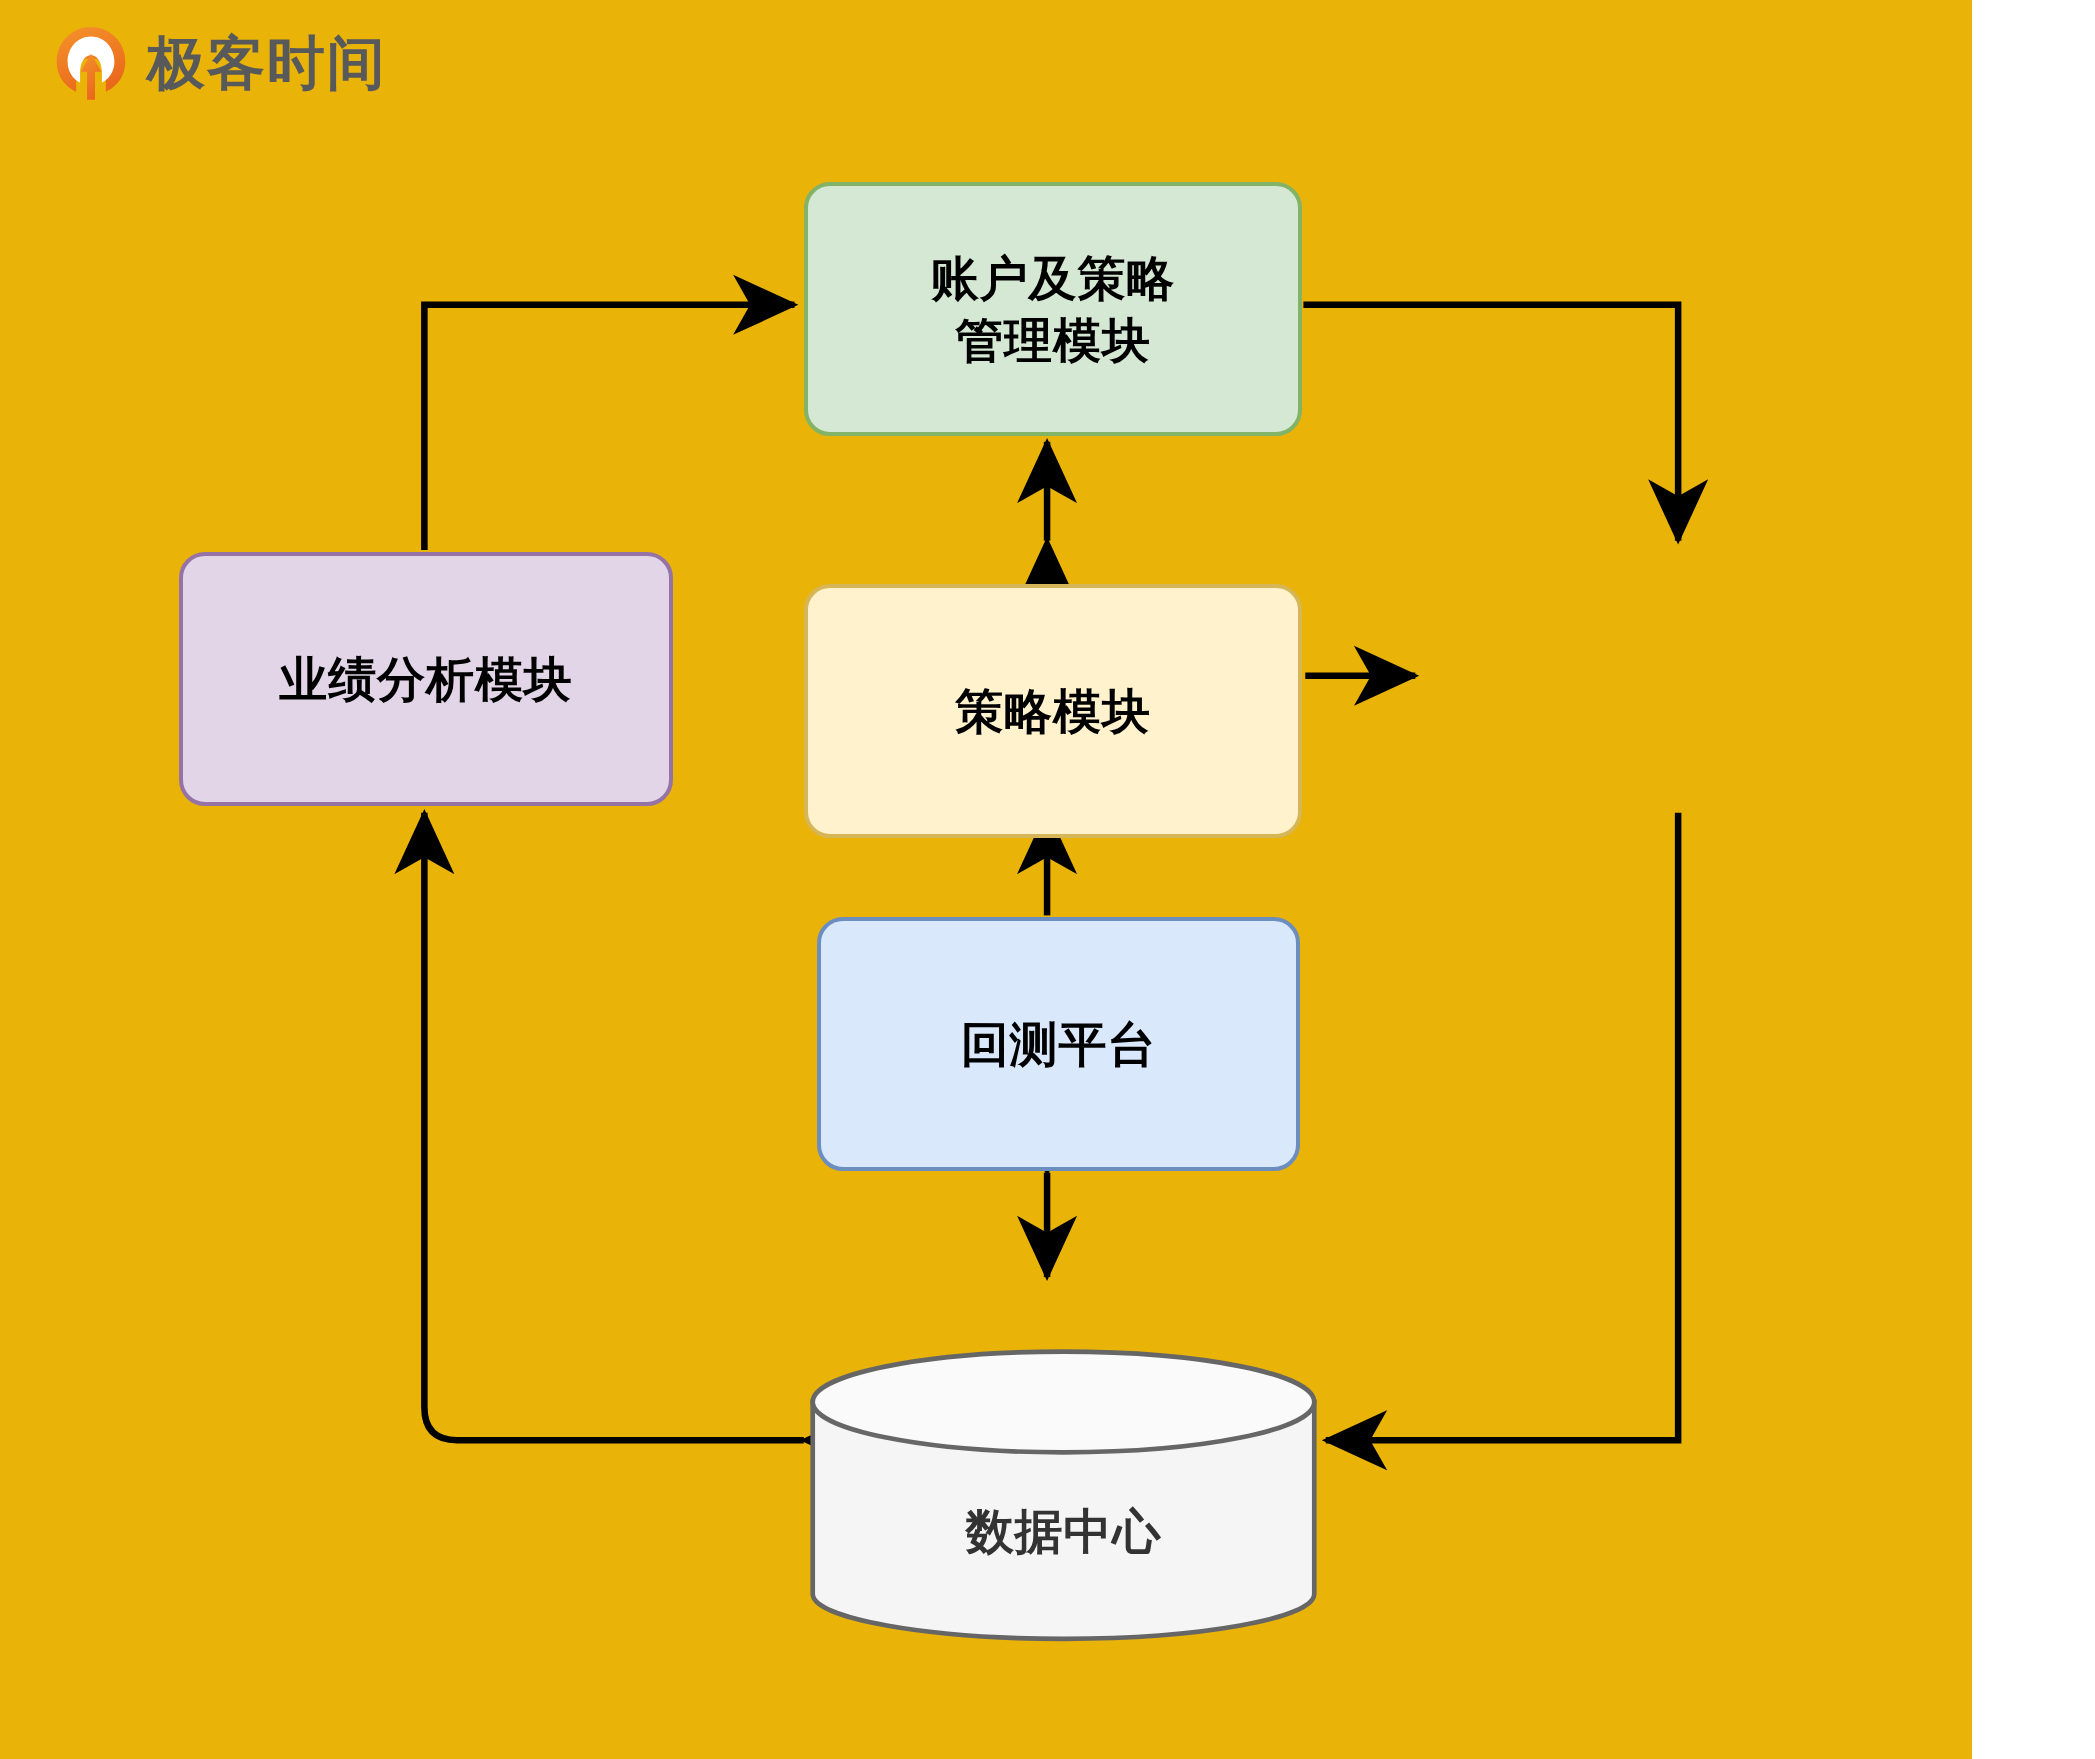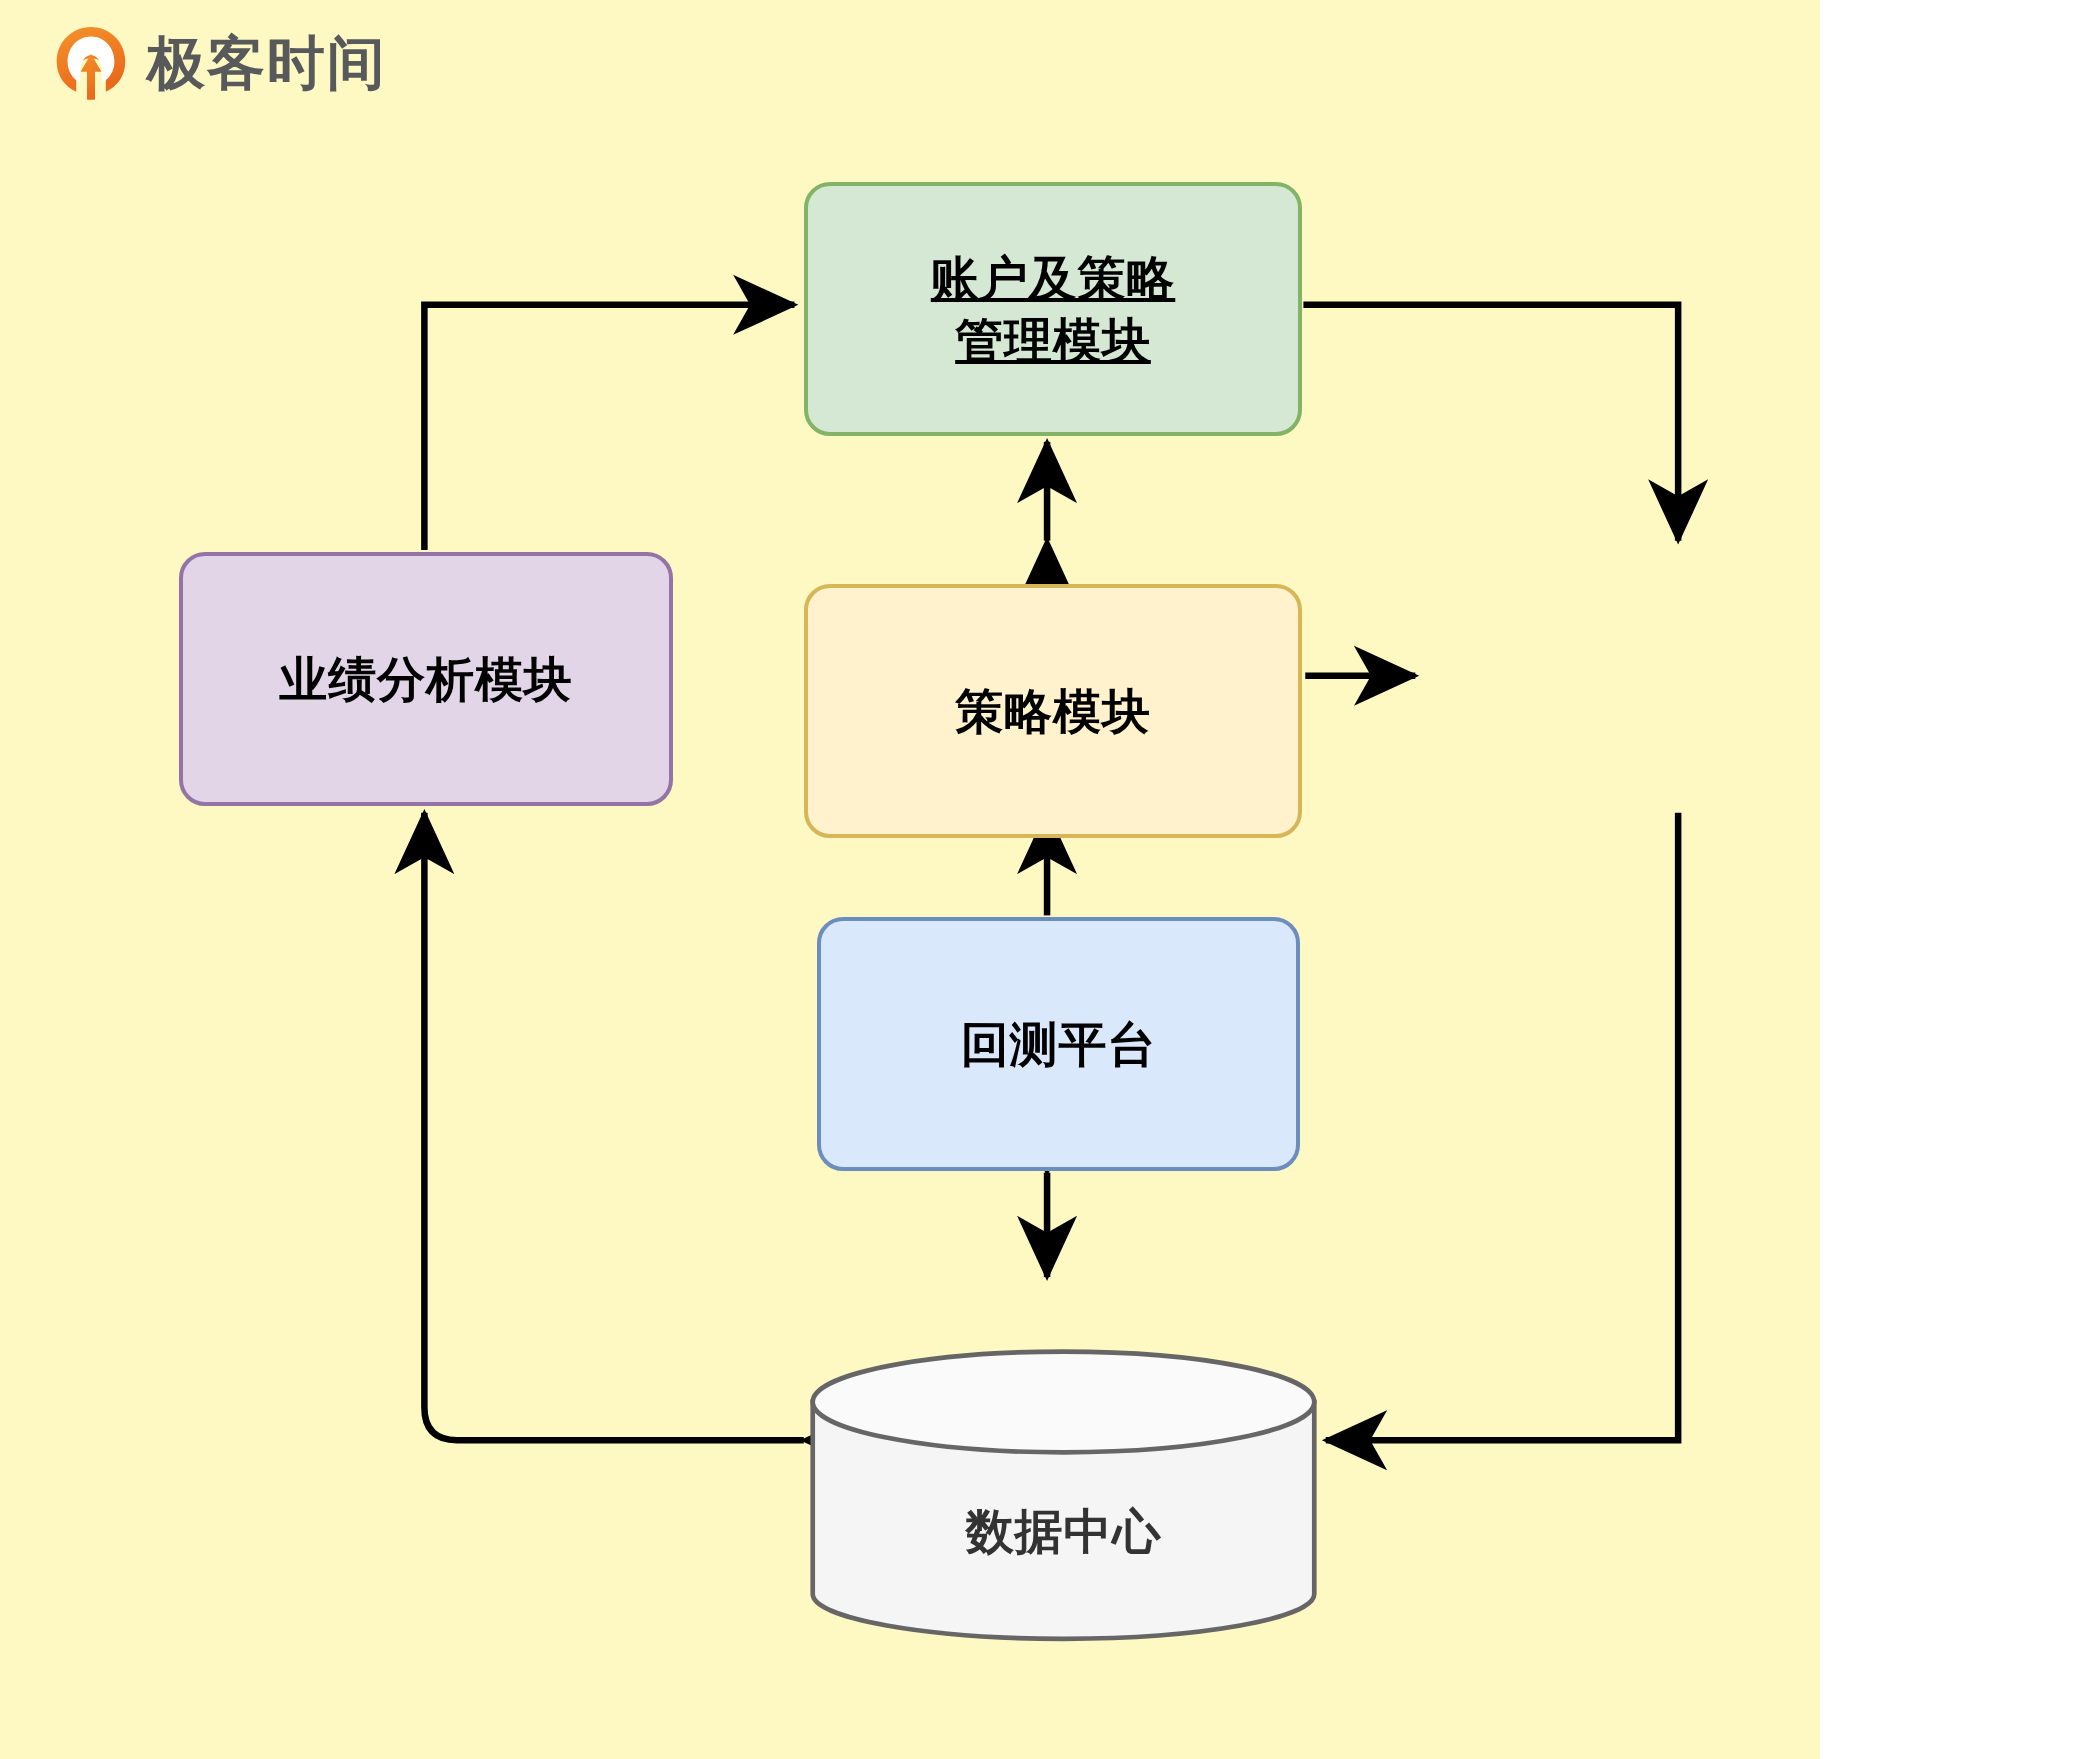--- a/index.html
+++ b/index.html
@@ -5,23 +5,23 @@
   html, body {
     margin: 0;
     padding: 0;
     background: #ffffff;
   }
   body {
     font-family: "Liberation Sans", "DejaVu Sans", sans-serif;
   }
   #canvas {
     position: relative;
-    width: 1820px;
+    width: 1972px;
     height: 1759px;
-    background: #fef9c3;
+    background: #eab308;
     overflow: hidden;
   }
 
   
   #brand {
     position: absolute;
     left: 52px;
     top: 24px;
     display: flex;
     align-items: center;
@@ -63,21 +63,21 @@
     border-width: 4.7px;
     color: #000000;
     font-size: 48px;
     font-weight: 700;
     line-height: 1.30;
     letter-spacing: 0.9px;
     font-family: "DejaVu Sans", "Liberation Sans", sans-serif;
     white-space: pre-line;
   }
 
-  .node.green  { background: #d5e8d4; border-color: #82b366; text-decoration: underline; }
+  .node.green  { background: #d5e8d4; border-color: #82b366; }
   .node.purple { background: #e1d5e7; border-color: #9673a6; }
   .node.yellow { background: #fff2cc; border-color: #d6b656; }
   .node.red    { background: #f8cecc; border-color: #b85450; }
   .node.blue   { background: #dae8fc; border-color: #6c8ebf; }
 
   
   #db {
     position: absolute;
     left: 809px;
     top: 1346px;

